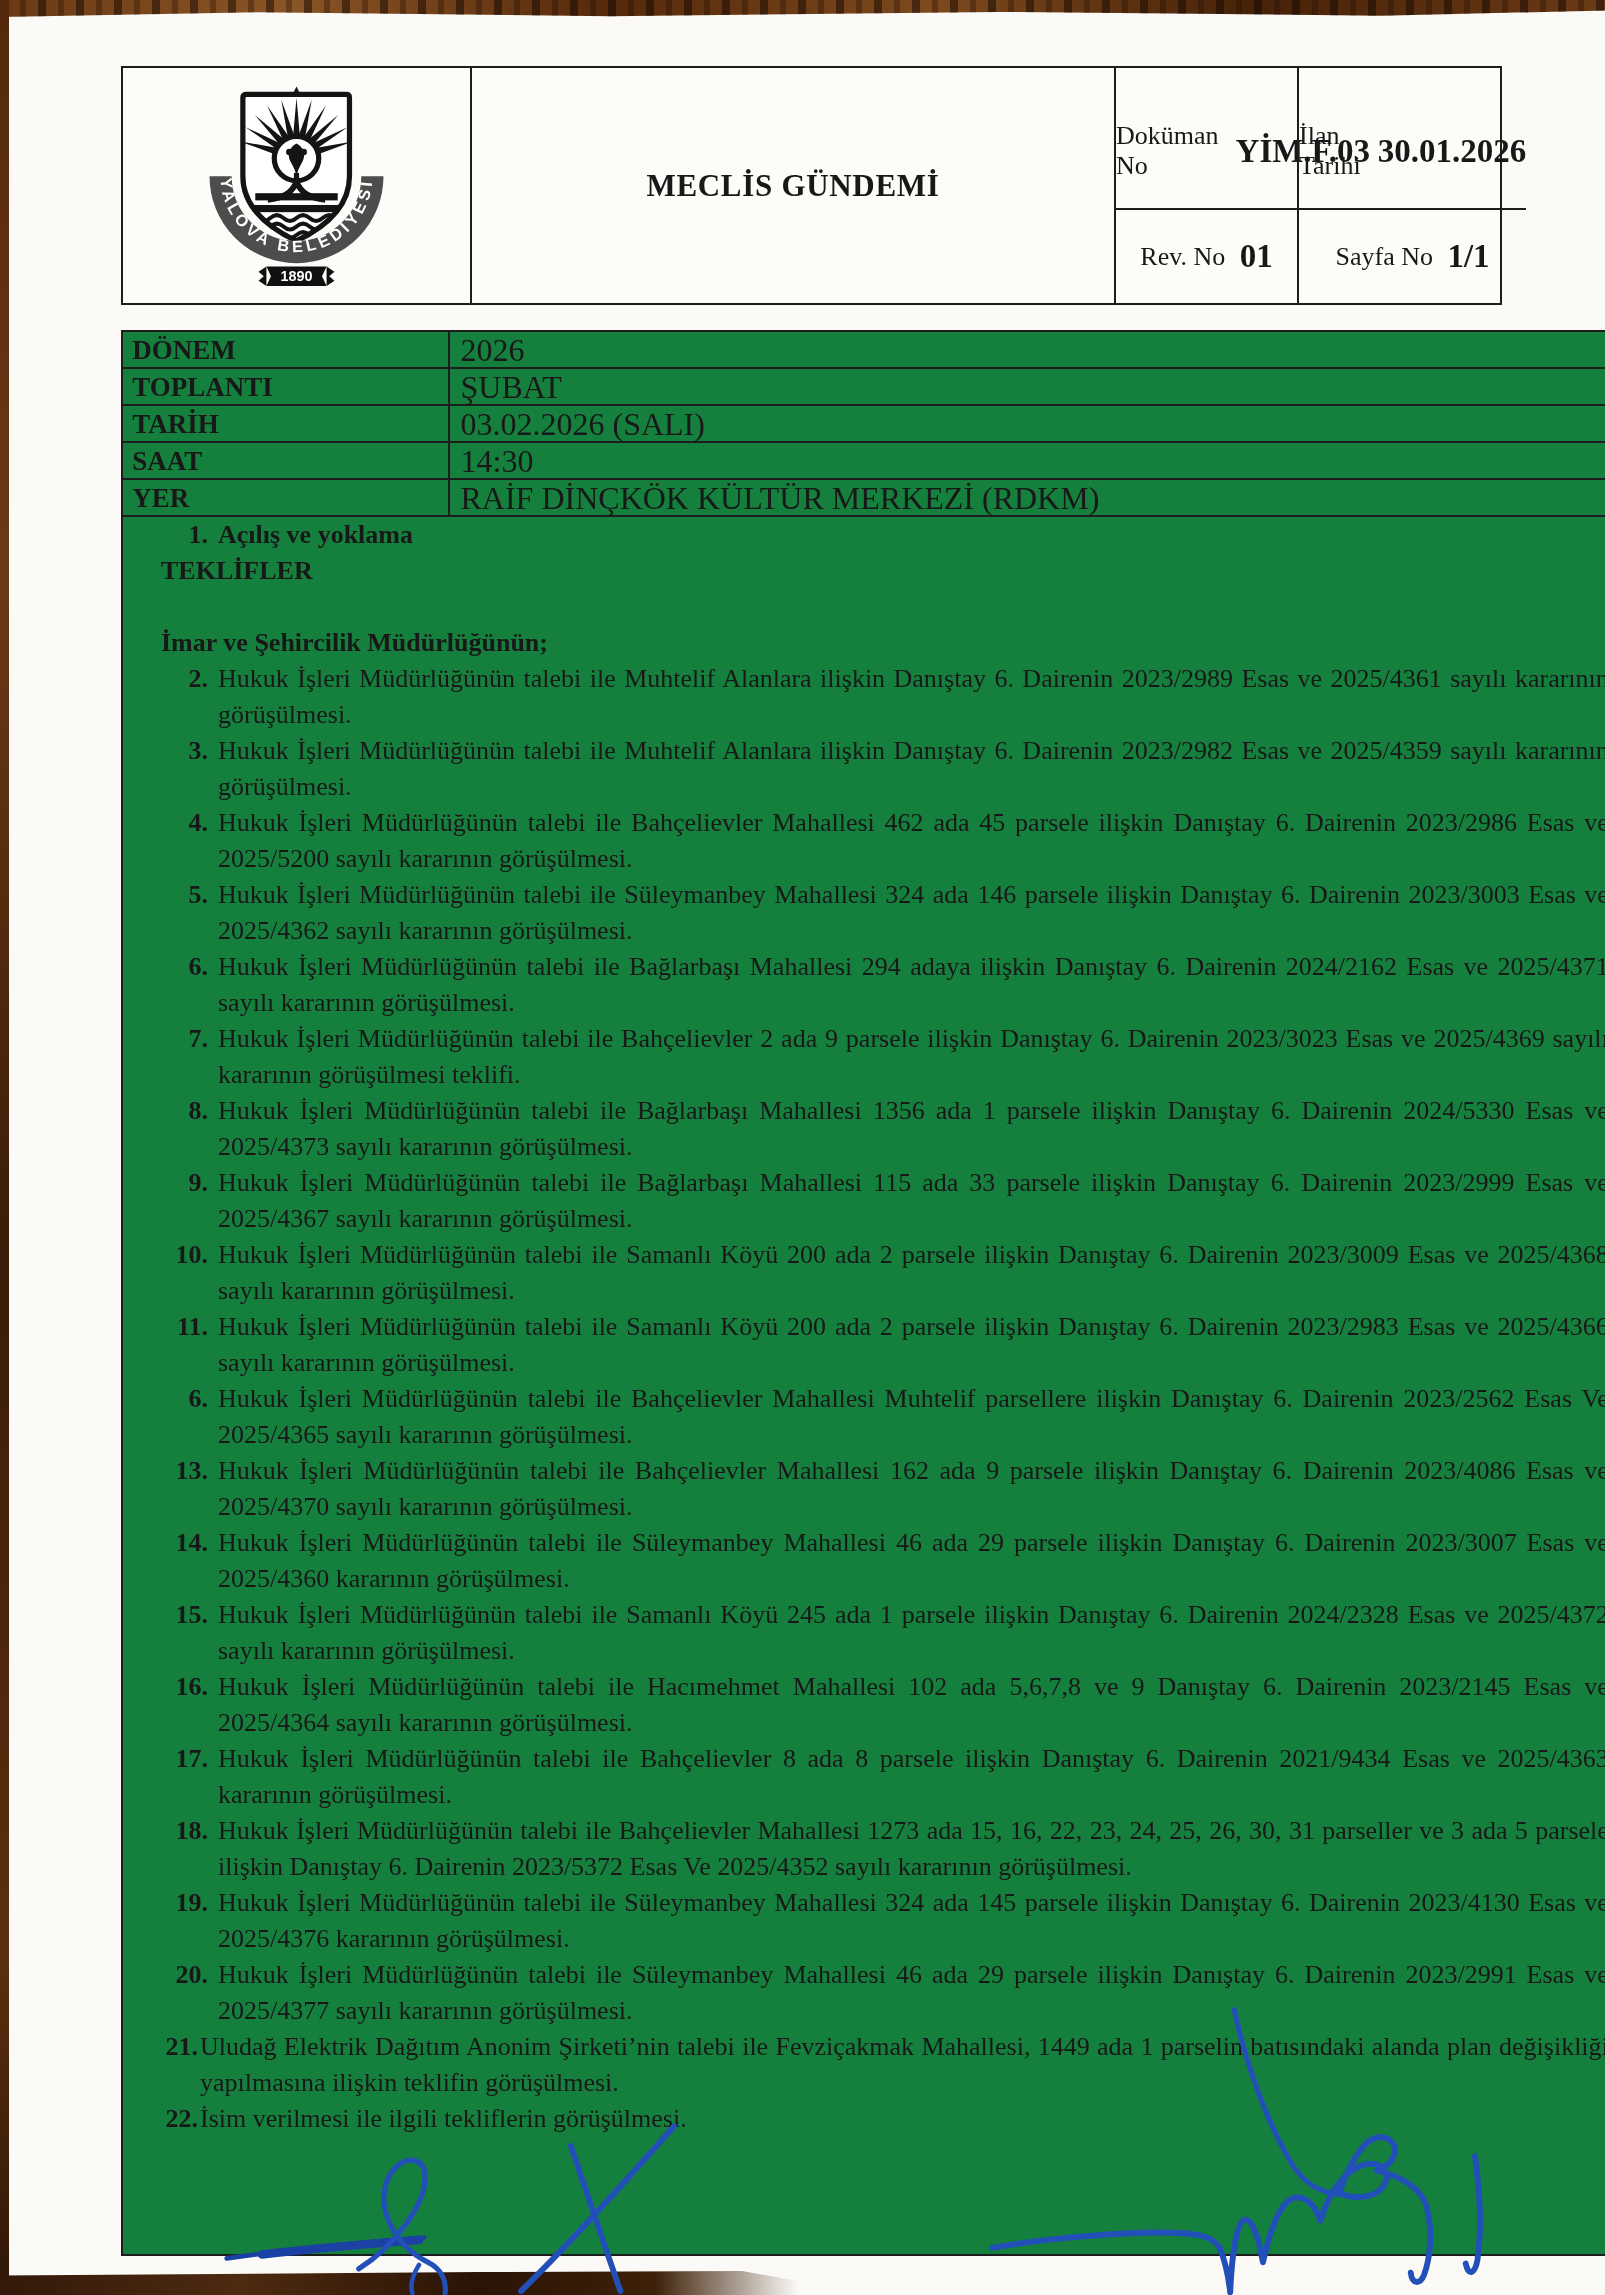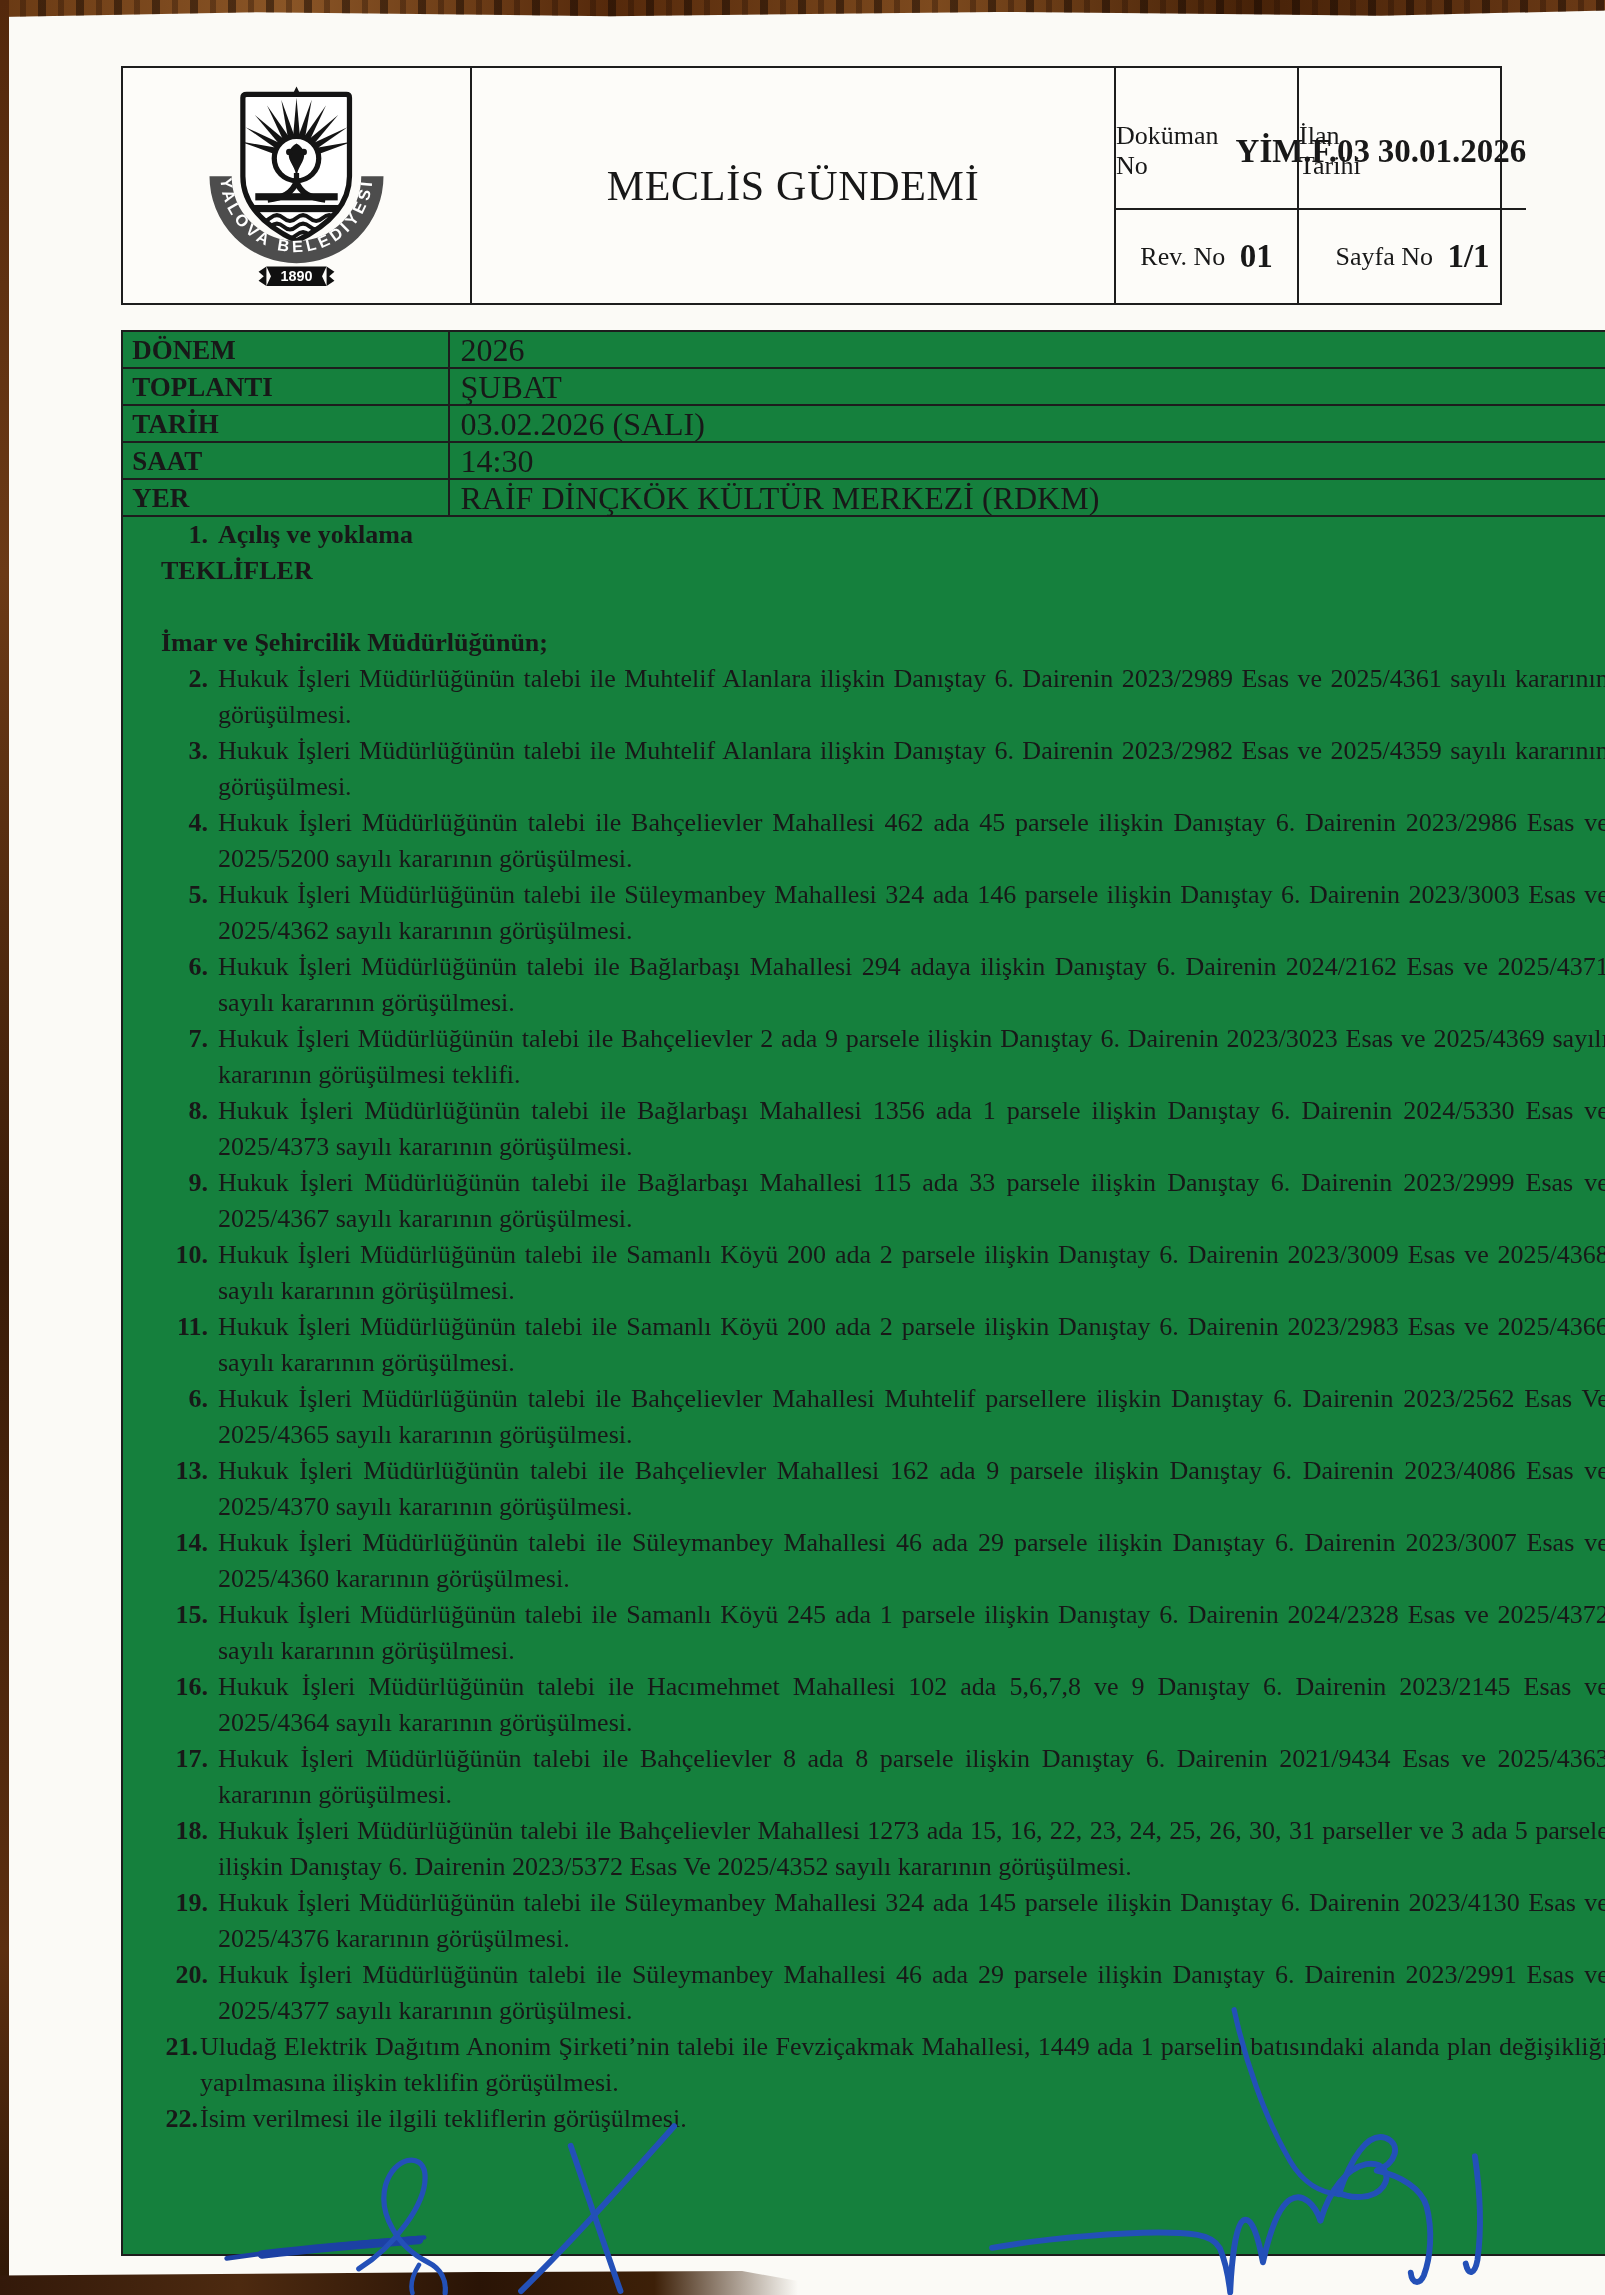--- a/index.html
+++ b/index.html
@@ -33,21 +33,21 @@
   
   .hdr-table{
     position:absolute;left:121px;top:66px;width:1381px;height:239px;
     border:2.6px solid #1d1d1d;box-sizing:border-box;
     display:grid;grid-template-columns:347px 644px 183px 1fr;grid-template-rows:140px 1fr;
     background:#fdfcf9;
   }
   .cell{box-sizing:border-box;display:flex;align-items:center;justify-content:center;}
   .cell-logo{grid-row:1/3;grid-column:1;}
   .cell-title{grid-row:1/3;grid-column:2;border-left:2px solid #1d1d1d;}
-  .doc-title{font-weight:normal;font-size:42px;letter-spacing:0.7px;text-align:center;}
+  .doc-title{font-weight:bold;font-size:31px;letter-spacing:0.7px;text-align:center;}
   .cell-kv{flex-direction:row;border-left:2px solid #1d1d1d;}
   .cell-kv.r2{border-top:2px solid #1d1d1d;}
   .cell-kv.r1{justify-content:flex-start;padding-top:26px;gap:17px;}
   .cell-kv.r2{gap:14.4px;}
   .kv-label{font-size:26px;}
   .kv-value{font-size:33px;font-weight:bold;}
 
   
   .main-box{
     position:absolute;left:121px;top:330px;width:1499px;height:1926px;

